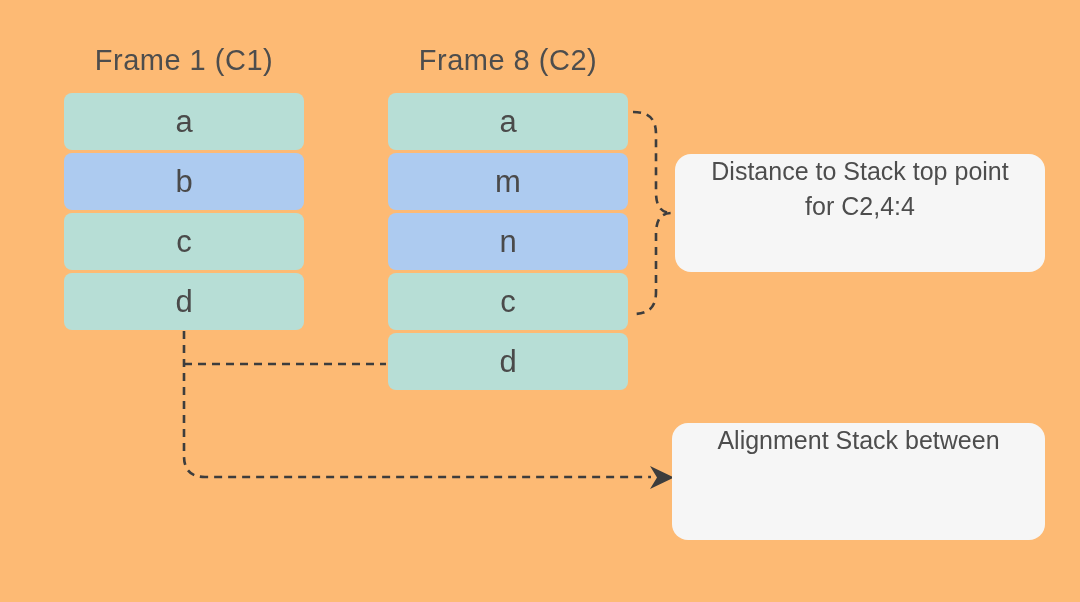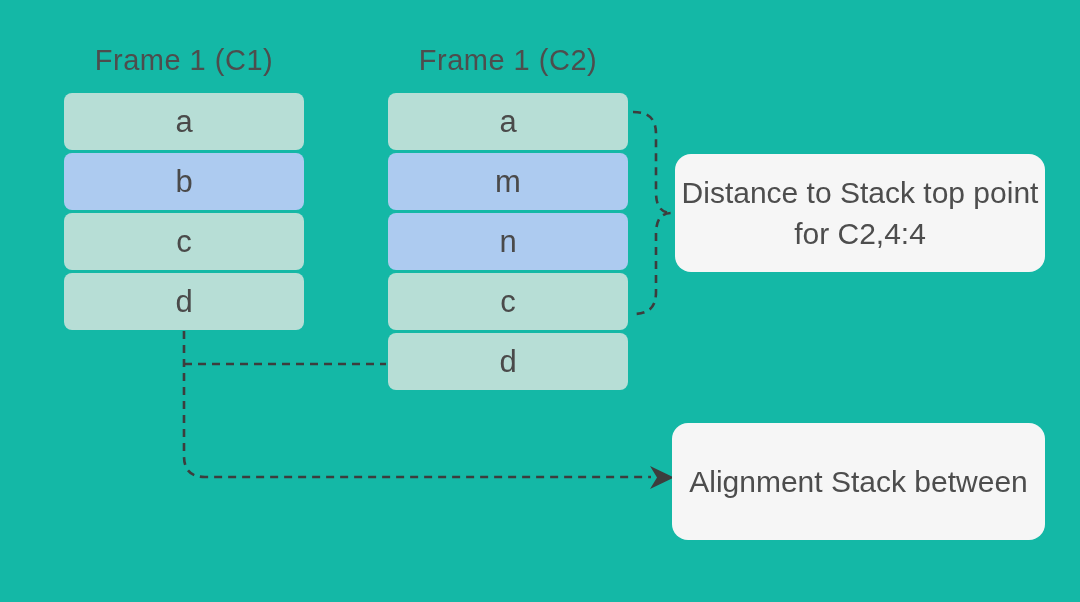--- a/index.html
+++ b/index.html
@@ -2,21 +2,21 @@
 <html><head>
 <meta charset="utf-8">
 <style>
   * { margin: 0; padding: 0; box-sizing: border-box; }
   html, body { background: #ffffff; }
   body { font-family: "Liberation Sans", sans-serif; }
   .canvas {
     position: relative;
     width: 1080px;
     height: 602px;
-    background: #14b8a6;
+    background: #fdba74;
     overflow: hidden;
   }
   .frame-title {
     position: absolute;
     width: 240px;
     top: 44px;
     text-align: center;
     font-size: 29px;
     font-weight: 400;
     color: #4d4d4d;
@@ -45,24 +45,23 @@
   }
   .box.teal { background: #b7ded6; }
   .box.blue { background: #adcbf0; }
   .annotation {
     position: absolute;
     background: #f6f6f6;
     border-radius: 16px;
     display: flex;
     flex-direction: column;
     align-items: center;
-    justify-content: center;
     text-align: center;
     color: #4d4d4d;
-    font-size: 30px;
+    font-size: 25px;
     line-height: 1.38;
   }
   .annotation.top { left: 675px; top: 154px; width: 370px; height: 118px; }
   .annotation.bottom { left: 672px; top: 423px; width: 373px; height: 117px; }
   svg.connectors {
     position: absolute;
     left: 0; top: 0;
     width: 1080px;
     height: 602px;
     pointer-events: none;
@@ -80,21 +79,21 @@
 <div class="canvas">
 
   <svg class="connectors" viewBox="0 0 1080 602">
     <path class="dashed" d="M 633 112 C 650 112 656 120 656 134 L 656 192 C 656 205 660 213 672 213 C 660 213 656 221 656 234 L 656 292 C 656 306 650 314 633 314" stroke="#3d3d3d"></path>
     <path class="dashed" d="M 184 364 L 386 364" stroke="#3d3d3d"></path>
     <path class="dashed" d="M 184 331 L 184 456 Q 184 477 205 477 L 651 477" stroke="#3d3d3d"></path>
     <polygon points="650,466 674,477.5 650,489 657,477.5" fill="#3d3d3d"></polygon>
   </svg>
 
   <div class="frame-title f1">Frame 1 (C1)</div>
-  <div class="frame-title f2">Frame 1 (C2)</div>
+  <div class="frame-title f2">Frame 8 (C2)</div>
 
   <div class="frame-col f1">
     <div class="box teal">a</div>
     <div class="box blue">b</div>
     <div class="box teal">c</div>
     <div class="box teal">d</div>
   </div>
 
   <div class="frame-col f2">
     <div class="box teal">a</div>

